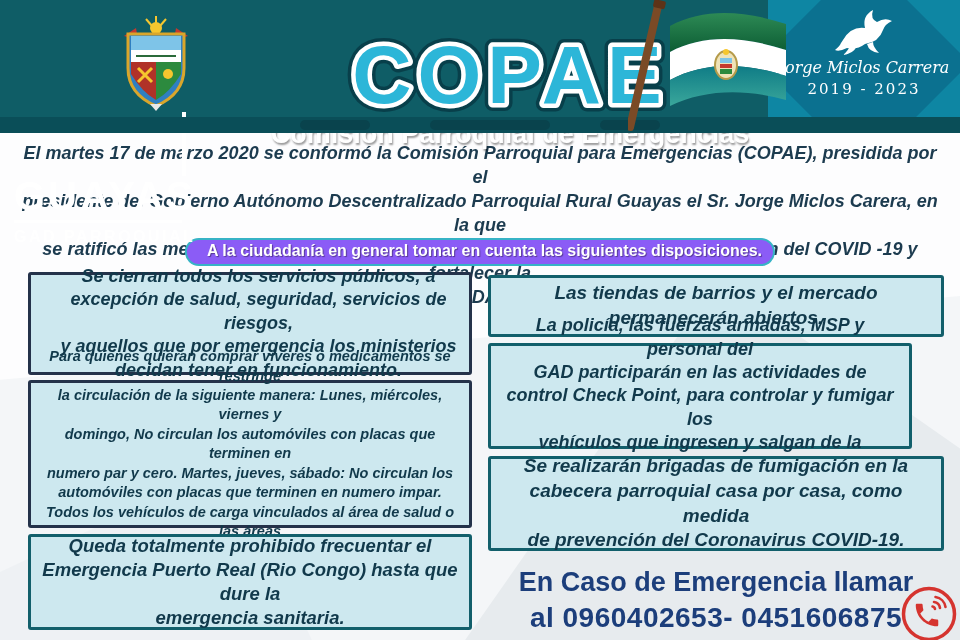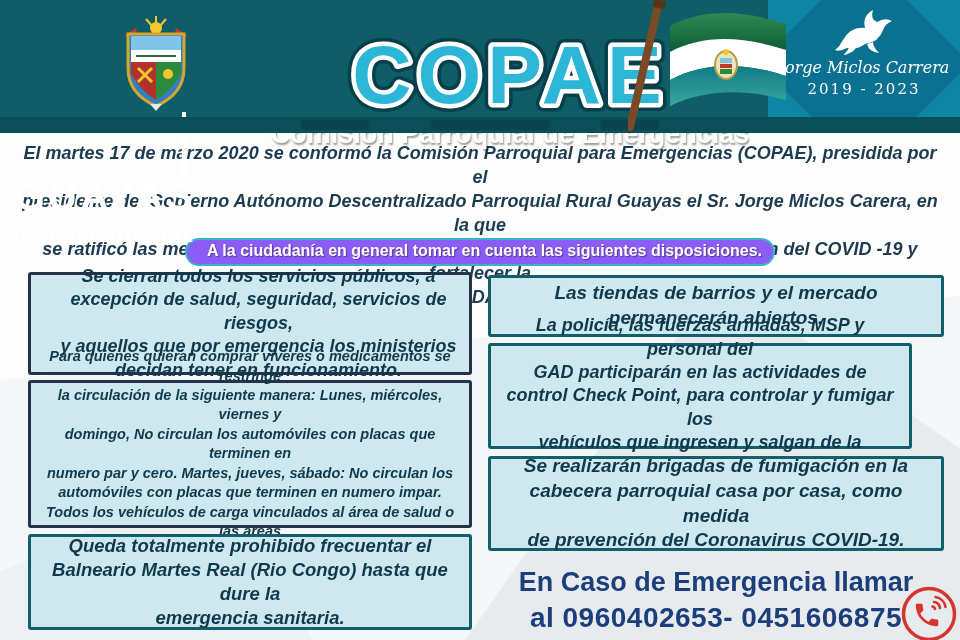--- a/index.html
+++ b/index.html
@@ -168,21 +168,21 @@
 y aquellos que por emergencia los ministerios
 decidan tener en funcionamiento.</div>
     <div class="box border-navy box-l2">Para quienes quieran comprar víveres o medicamentos se restringe
 la circulación de la siguiente manera: Lunes, miércoles, viernes y
 domingo, No circulan los automóviles con placas que terminen en
 numero par y cero. Martes, jueves, sábado: No circulan los
 automóviles con placas que terminen en numero impar.
 Todos los vehículos de carga vinculados al área de salud o las áreas
 dispuestas por el gobierno podrán circular libremente.</div>
     <div class="box border-teal box-l3">Queda totalmente prohibido frecuentar el
-Balneario Martes Real (Rio Congo) hasta que dure la
+Emergencia Puerto Real (Rio Congo) hasta que dure la
 emergencia sanitaria.</div>
 
     <div class="box border-teal box-r1">Las tiendas de barrios y el mercado
 permanecerán abiertos.</div>
     <div class="box border-teal box-r2">La policía, las fuerzas armadas, MSP y personal del
 GAD participarán en las actividades de
 control Check Point,  para controlar y fumigar los
 vehículos que ingresen y salgan de la parroquia.</div>
     <div class="box border-teal box-r3">Se realizarán brigadas de fumigación en la
 cabecera parroquial casa por casa, como medida

